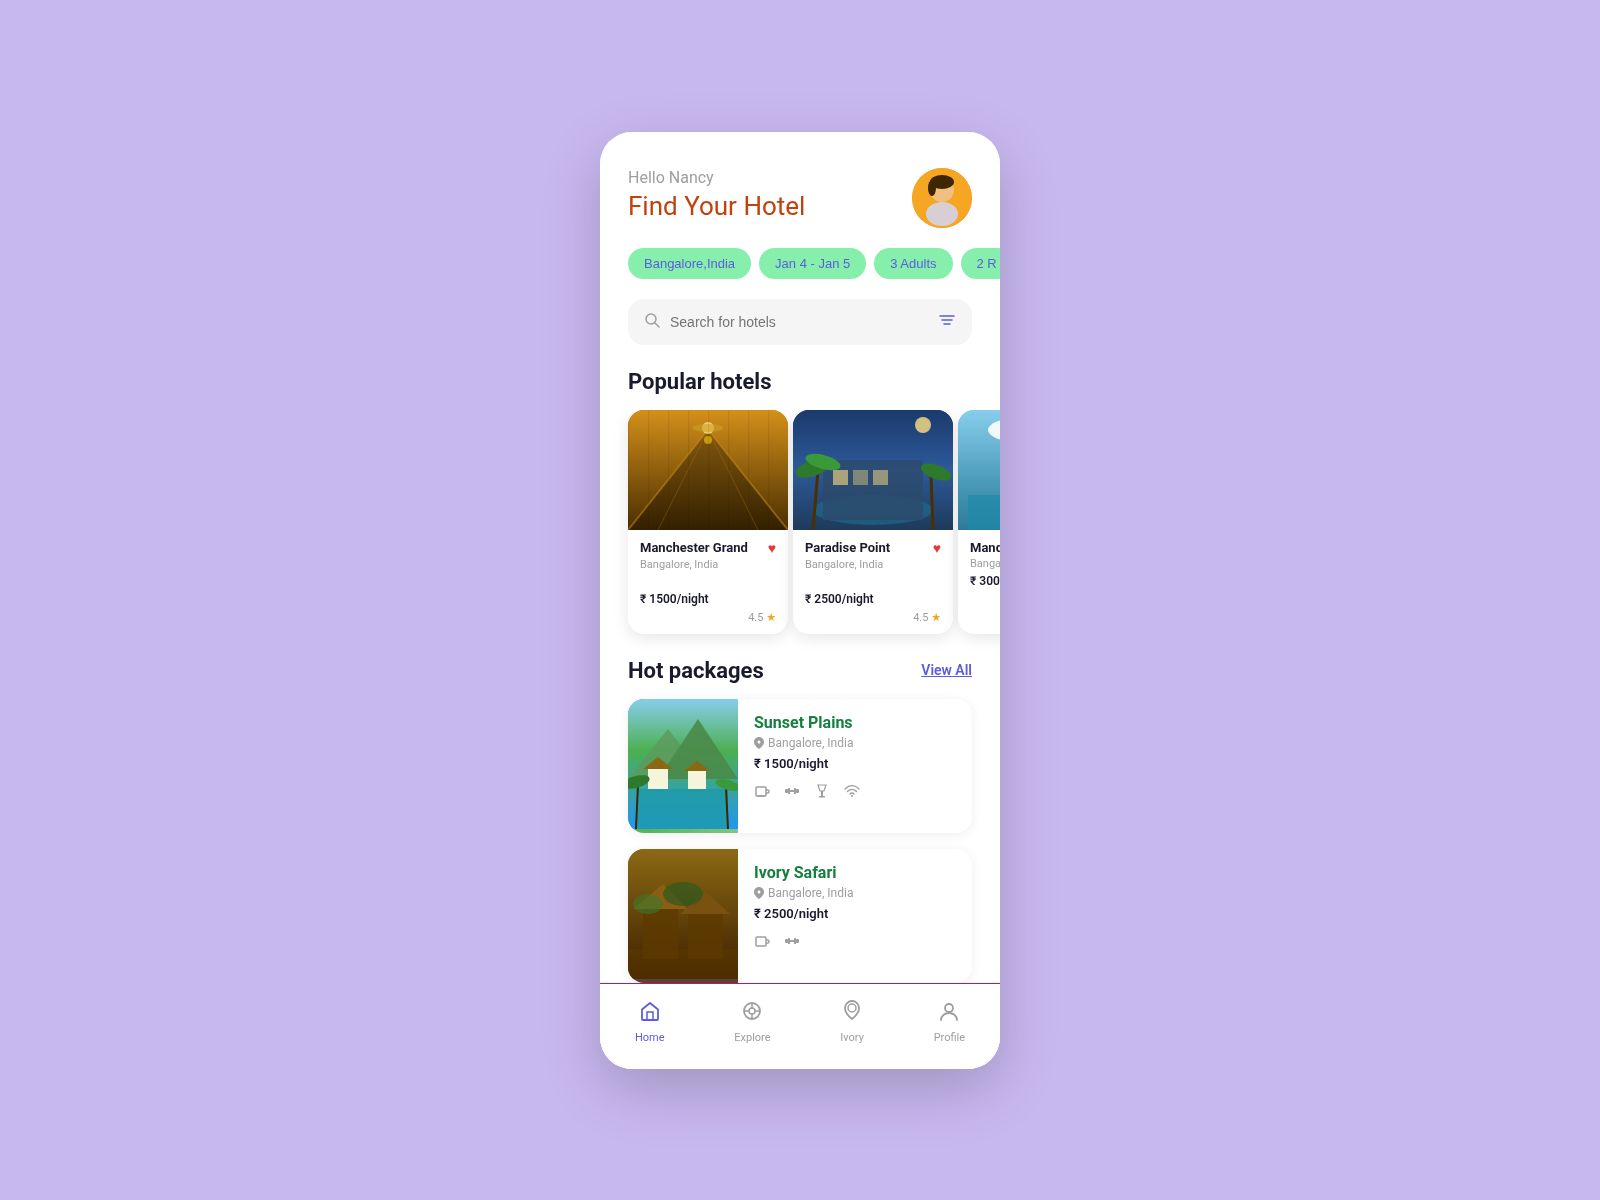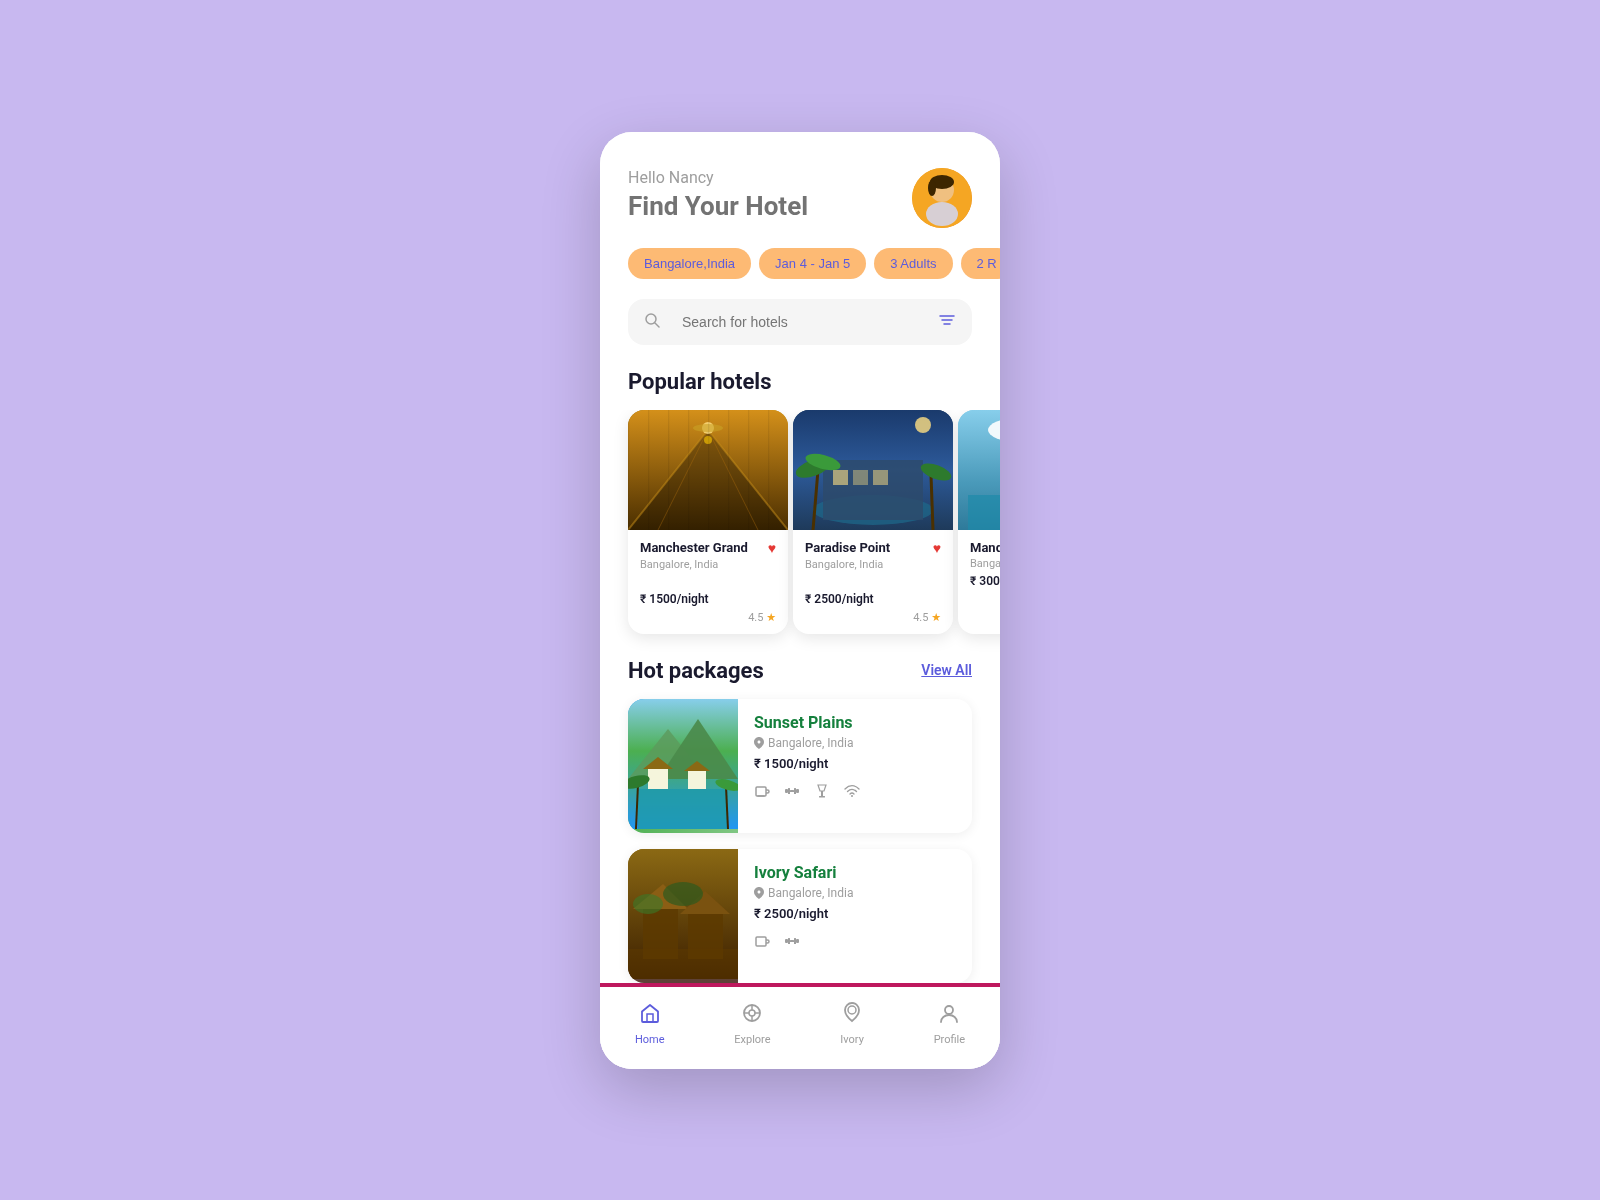--- a/index.html
+++ b/index.html
@@ -35,22 +35,22 @@
       align-items: flex-start;
     }
     .header-text {}
     .greeting {
       font-size: 16px;
       color: #9e9e9e;
       margin-bottom: 4px;
     }
     .title {
       font-size: 26px;
-      font-weight: 700;
-      color: #737373;
+      font-weight: 400;
+      color: #c2410c;
     }
     .avatar {
       width: 60px;
       height: 60px;
       border-radius: 50%;
       background: #f5a623;
       overflow: hidden;
       flex-shrink: 0;
       display: flex;
       align-items: center;
@@ -67,38 +67,38 @@
     }
     .filter-chips {
       display: flex;
       gap: 8px;
       padding: 0 28px 20px;
       overflow-x: auto;
       scrollbar-width: none;
     }
     .filter-chips::-webkit-scrollbar { display: none; }
     .chip {
-      background: #fdba74;
+      background: #86efac;
       color: #5c5cdc;
       border: none;
       border-radius: 20px;
       padding: 8px 16px;
       font-size: 13px;
       font-weight: 500;
       white-space: nowrap;
       cursor: pointer;
     }
     .search-bar {
       margin: 0 28px 24px;
       background: #f5f5f5;
       border-radius: 16px;
       display: flex;
       align-items: center;
       padding: 12px 16px;
-      gap: 22px;
+      gap: 10px;
     }
     .search-icon-wrap {
       color: #9e9e9e;
       font-size: 16px;
     }
     .search-input {
       flex: 1;
       border: none;
       background: transparent;
       font-size: 14px;
@@ -271,21 +271,21 @@
       color: #9e9e9e;
       font-size: 16px;
     }
     .bottom-nav {
       position: absolute;
       bottom: 0;
       left: 0;
       right: 0;
       height: 86px;
       background: #fff;
-      border-top: 4px solid #be185d;
+      border-top: 1px solid #be185d;
       display: flex;
       align-items: center;
       justify-content: space-around;
       padding-bottom: 8px;
     }
     .nav-item {
       display: flex;
       flex-direction: column;
       align-items: center;
       gap: 4px;

